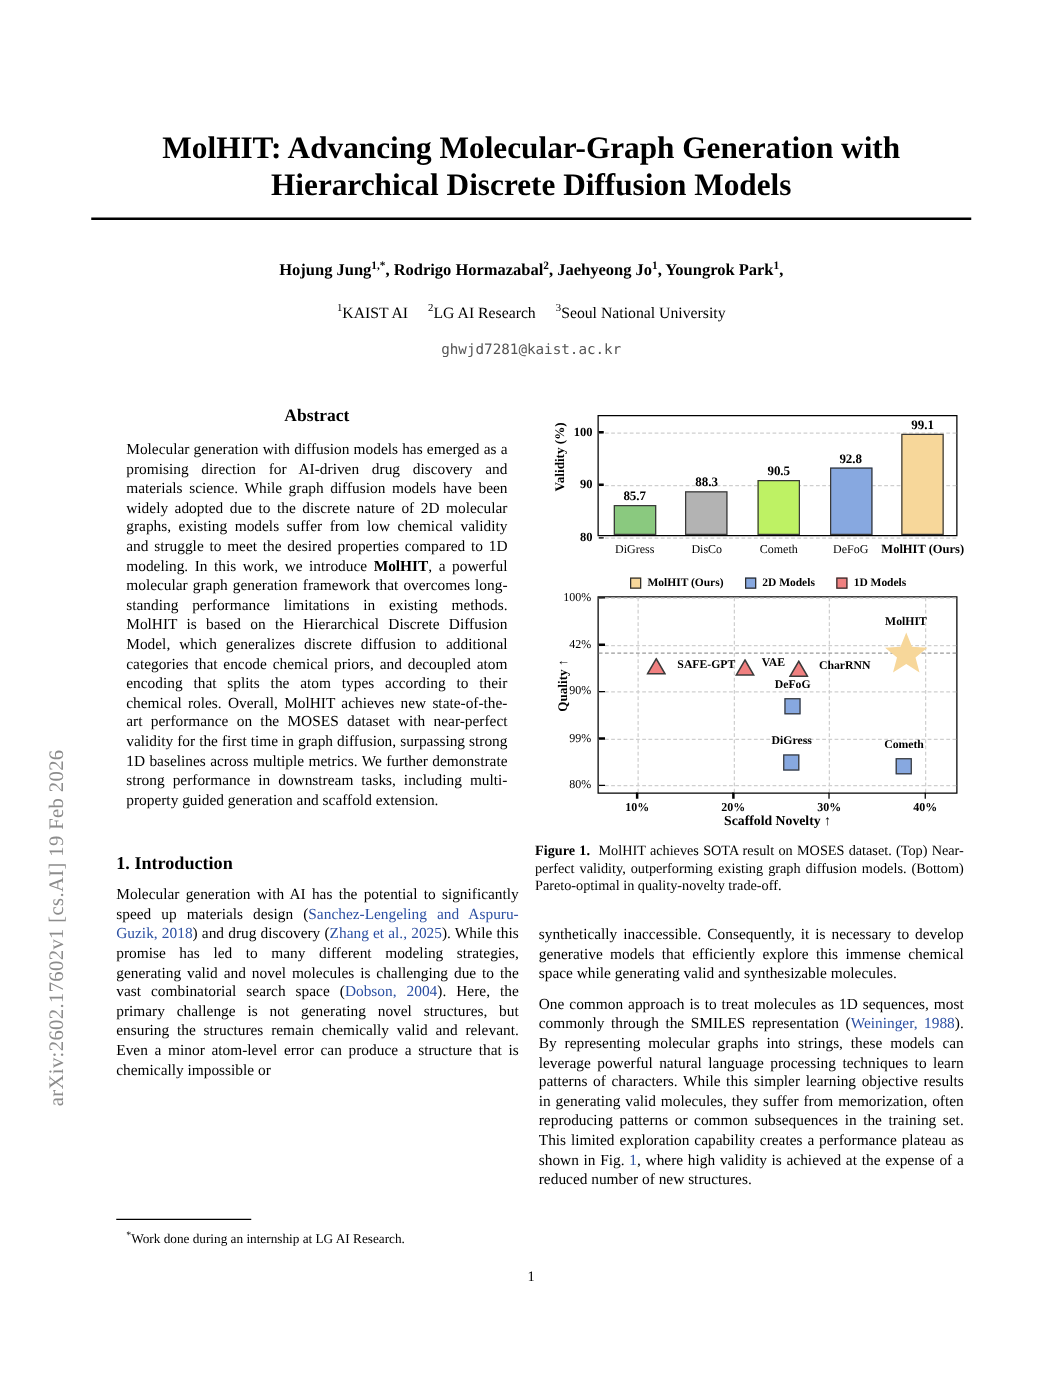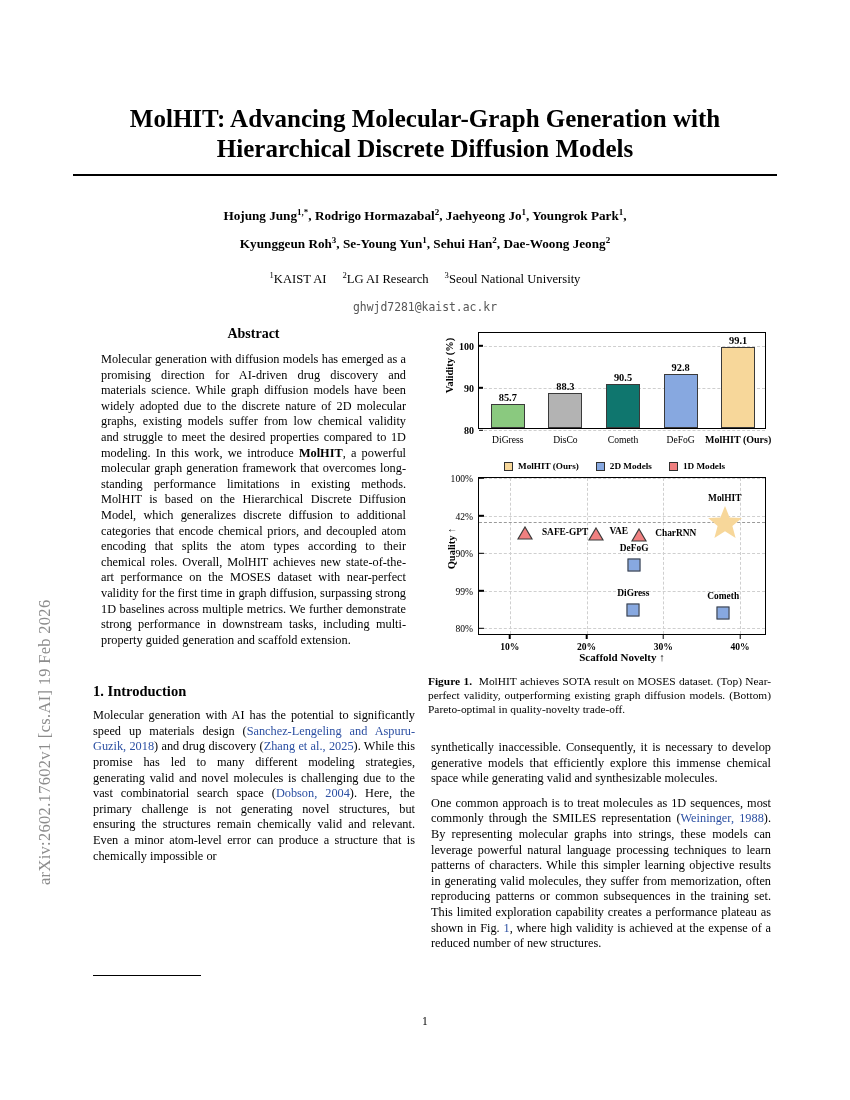--- a/index.html
+++ b/index.html
@@ -416,21 +416,20 @@
 
 <div id="page">
 
   <div id="title-block">
     <h1 id="paper-title">MolHIT: Advancing Molecular-Graph Generation with Hierarchical Discrete Diffusion Models</h1>
   </div>
   <div id="title-rule"></div>
 
   <div id="authors-block">
     <div class="author-line">Hojung Jung<sup>1,*</sup>, Rodrigo Hormazabal<sup>2</sup>, Jaehyeong Jo<sup>1</sup>, Youngrok Park<sup>1</sup>,</div>
-    <div class="author-line">Kyunggeun Roh<sup>3</sup>, Se-Young Yun<sup>1</sup>, Sehui Han<sup>2</sup>, Dae-Woong Jeong<sup>2</sup></div>
     <div id="affil-line"><sup>1</sup>KAIST AI<span class="affil-gap"></span><sup>2</sup>LG AI Research<span class="affil-gap"></span><sup>3</sup>Seoul National University</div>
     <div id="email-line">ghwjd7281@kaist.ac.kr</div>
   </div>
 
   <div id="col-left">
     <div id="abstract-wrap">
       <h2 class="section-head">Abstract</h2>
       <p class="body-text">Molecular generation with diffusion models has emerged as a promising direction for AI-driven drug discovery and materials science. While graph diffusion models have been widely adopted due to the discrete nature of 2D molecular graphs, existing models suffer from low chemical validity and struggle to meet the desired properties compared to 1D modeling. In this work, we introduce <span class="bold">MolHIT</span>, a powerful molecular graph generation framework that overcomes long-standing performance limitations in existing methods. MolHIT is based on the Hierarchical Discrete Diffusion Model, which generalizes discrete diffusion to additional categories that encode chemical priors, and decoupled atom encoding that splits the atom types according to their chemical roles. Overall, MolHIT achieves new state-of-the-art performance on the MOSES dataset with near-perfect validity for the first time in graph diffusion, surpassing strong 1D baselines across multiple metrics. We further demonstrate strong performance in downstream tasks, including multi-property guided generation and scaffold extension.</p>
     </div>
 
@@ -442,20 +441,21 @@
     </div>
   </div>
 
   <div id="col-right-text">
     <p class="body-text">synthetically inaccessible. Consequently, it is necessary to develop generative models that efficiently explore this immense chemical space while generating valid and synthesizable molecules.</p>
     <p class="body-text">One common approach is to treat molecules as 1D sequences, most commonly through the SMILES representation (<span class="cite">Weininger, 1988</span>). By representing molecular graphs into strings, these models can leverage powerful natural language processing techniques to learn patterns of characters. While this simpler learning objective results in generating valid molecules, they suffer from memorization, often reproducing patterns or common subsequences in the training set. This limited exploration capability creates a performance plateau as shown in Fig. <span class="cite">1</span>, where high validity is achieved at the expense of a reduced number of new structures.</p>
   </div>
 
   <div id="footnote">
     <div id="footnote-rule"></div>
+    <p id="footnote-text"><sup>*</sup>Work done during an internship at LG AI Research.</p>
   </div>
 
   <div id="page-number">1</div>
 
   <div id="figure-block">
 
     <div id="bar-chart">
       <div id="bar-ylabel">Validity (%)</div>
       <div id="bar-plotarea">
           <div class="bar-gridline" style="top: 97px;"></div>
@@ -465,21 +465,21 @@
           <div class="bar-gridline" style="top: 12.6522px;"></div>
           <div class="bar-ytick" style="top: 12.6522px;">100</div>
           <div class="bar-col" style="left: 11.8px; width: 34px; height: 24.0391px; background: rgb(138, 201, 127); margin-top: 44px;">
             <div class="bar-value">85.7</div>
           </div>
           <div class="bar-xlabel" style="left: 28.8px;">DiGress</div>
           <div class="bar-col" style="left: 69.4px; width: 34px; height: 35.0043px; background: rgb(179, 179, 179);">
             <div class="bar-value">88.3</div>
           </div>
           <div class="bar-xlabel" style="left: 86.4px;">DisCo</div>
-          <div class="bar-col" style="left: 127px; width: 34px; height: 44.2826px; background: #0f766e;">
+          <div class="bar-col" style="left: 127px; width: 34px; height: 44.2826px; background: #bef264;">
             <div class="bar-value">90.5</div>
           </div>
           <div class="bar-xlabel" style="left: 144px;">Cometh</div>
           <div class="bar-col" style="left: 184.6px; width: 34px; height: 53.9826px; background: rgb(135, 168, 224);">
             <div class="bar-value">92.8</div>
           </div>
           <div class="bar-xlabel" style="left: 201.6px;">DeFoG</div>
           <div class="bar-col" style="left: 242.2px; width: 34px; height: 80.5522px; background: rgb(247, 215, 154);">
             <div class="bar-value">99.1</div>
           </div>

